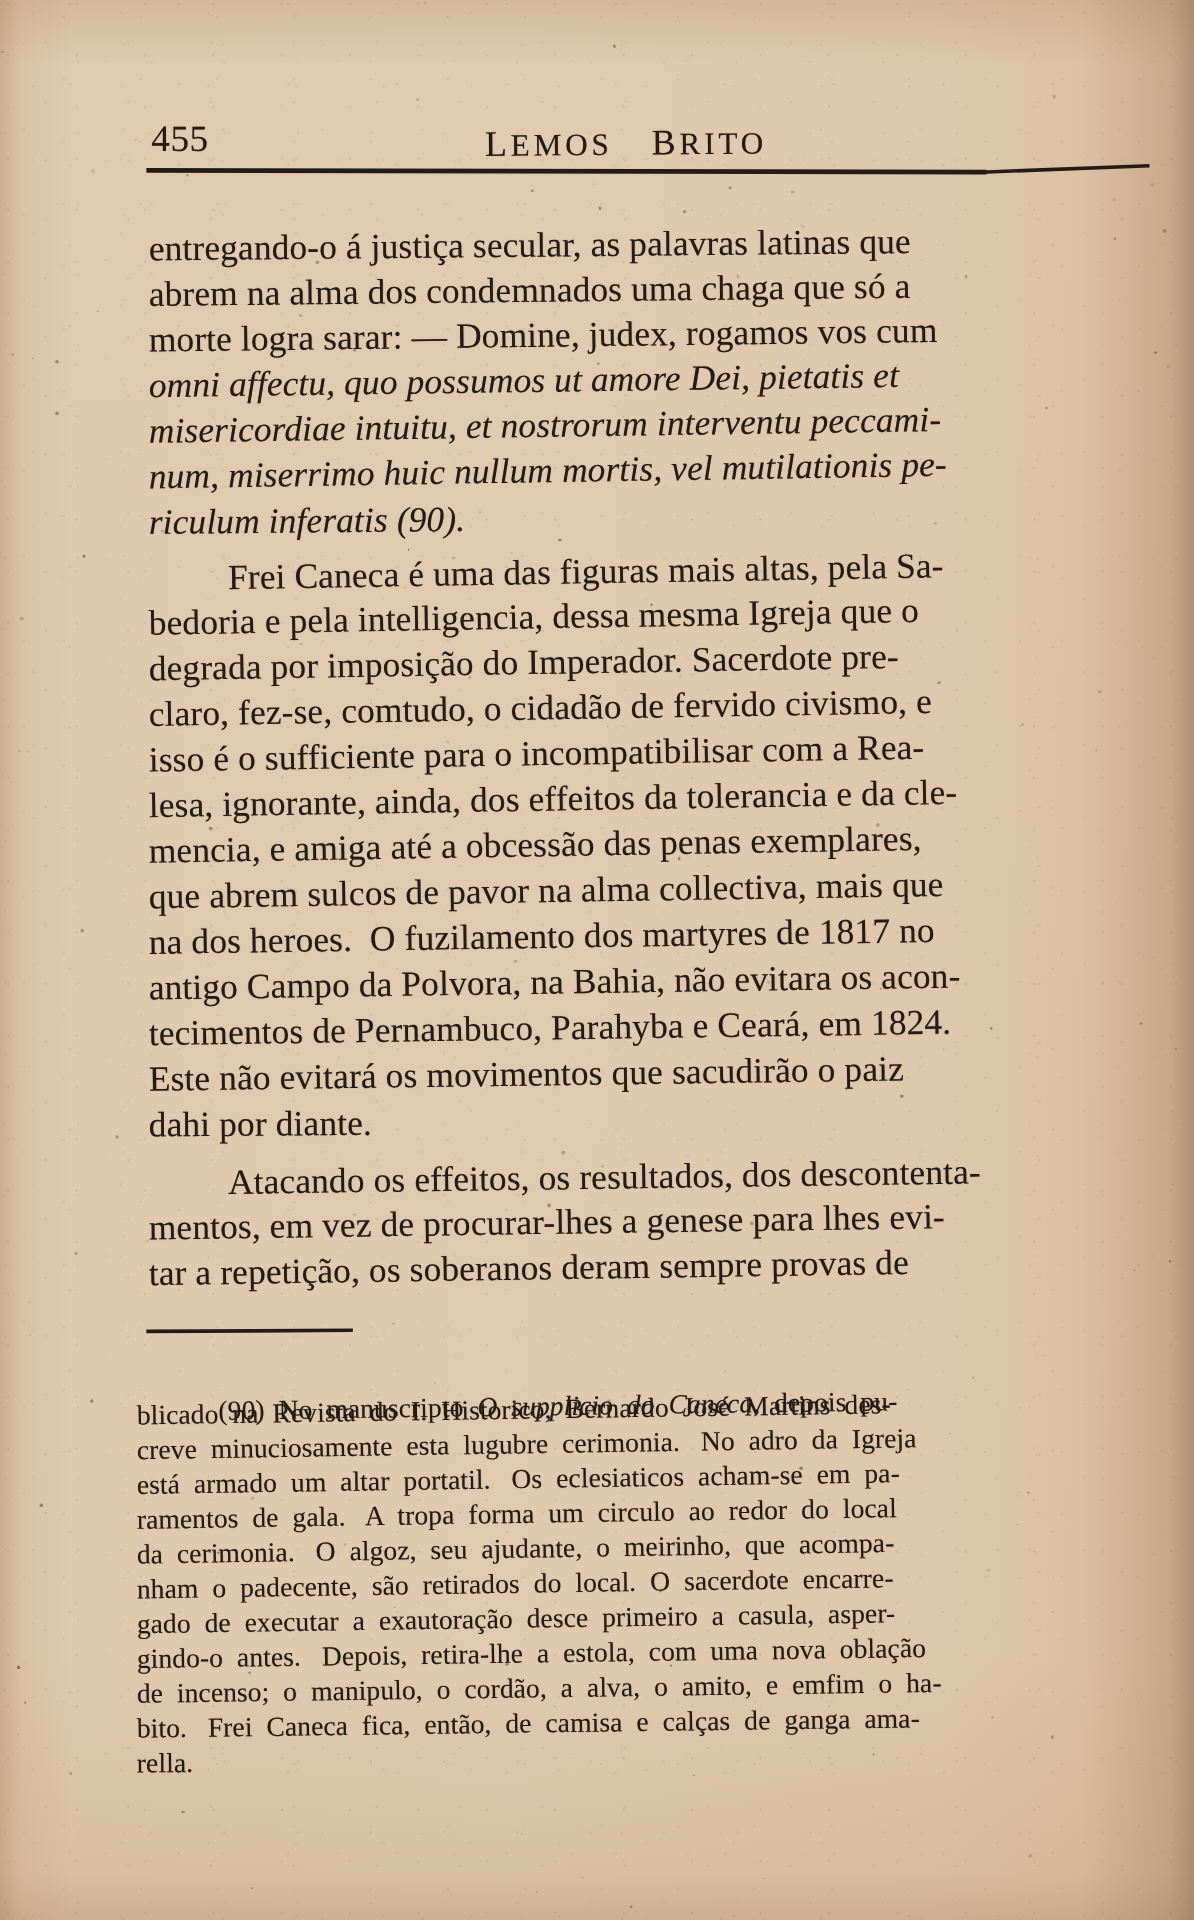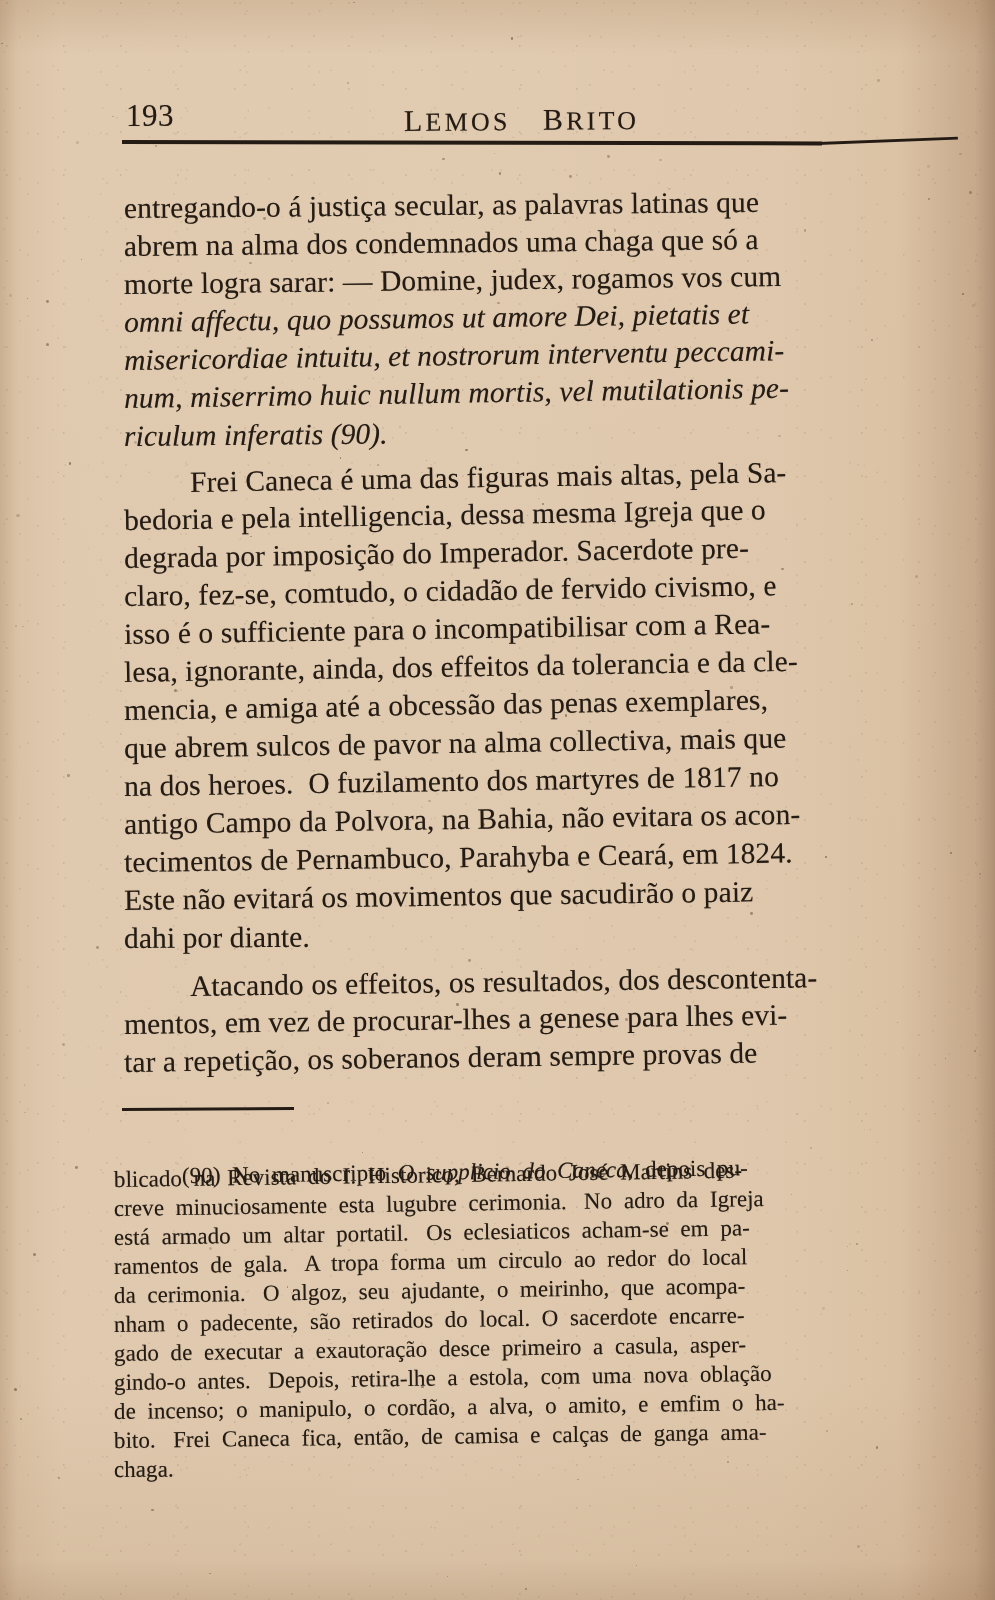--- a/index.html
+++ b/index.html
@@ -264,21 +264,21 @@
       <div class="speck" style="width: 3.0059px; height: 3.0059px; left: 173.853px; top: 689.188px; opacity: 0.48;"></div>
       <div class="speck" style="width: 3.04988px; height: 3.04988px; left: 548.62px; top: 1324.35px; opacity: 0.38;"></div>
       <div class="speck" style="width: 2.37696px; height: 2.37696px; left: 565.98px; top: 562.334px; opacity: 0.12;"></div>
       <div class="speck" style="width: 1.65417px; height: 1.65417px; left: 112.443px; top: 115.8px; opacity: 0.26;"></div>
       <div class="speck" style="width: 2.03897px; height: 2.03897px; left: 804.339px; top: 229.48px; opacity: 0.31;"></div>
       <div class="speck" style="width: 1.17889px; height: 1.17889px; left: 24.3116px; top: 1084.38px; opacity: 0.17;"></div>
     </div>
 
   <div id="content">
 
-    <div class="line head-folio" style="left:126px; top:98px;">193</div>
+    <div class="line head-folio" style="left:126px; top:98px;">455</div>
 
     <div class="line head-title" style="left:404px; top:104px; transform: rotate(-0.5deg);"><span class="cap">L</span><span>E</span><span>M</span><span>O</span><span>S</span>  <span class="cap">B</span><span>R</span><span>I</span><span>T</span><span>O</span></div>
 
     <div class="rule" style="left:122px; top:140px; width:700px; height:3.5px; transform: rotate(0.12deg);"></div>
     <div class="rule" style="left:818px; top:142px; width:140px; height:3.2px; transform: rotate(-2.2deg);"></div>
 
     <div class="line body-line" style="left:124px; top:192px; transform: rotate(-0.55deg);">entregando-o á justiça secular, as palavras latinas que</div>
     <div class="line body-line" style="left:124px; top:230px; transform: rotate(-0.62deg);">abrem na alma dos condemnados uma chaga que só a</div>
     <div class="line body-line" style="left:124px; top:268px; transform: rotate(-0.70deg);">morte logra sarar: — Domine, judex, rogamos vos cum</div>
     <div class="line body-line it" style="left:124px; top:306px; transform: rotate(-0.78deg);">omni affectu, quo possumos ut amore Dei, pietatis et</div>
@@ -312,16 +312,16 @@
     <div class="line fn-line" style="left:114px; top:1167px; transform: rotate(-0.85deg);">blicado  na  Revista  do  I.  Historico,  Bernardo  José  Martins  des-</div>
     <div class="line fn-line" style="left:114px; top:1196px; transform: rotate(-0.88deg);">creve  minuciosamente  esta  lugubre  cerimonia.   No  adro  da  Igreja</div>
     <div class="line fn-line" style="left:114px; top:1225px; transform: rotate(-0.88deg);">está  armado  um  altar  portatil.   Os  eclesiaticos  acham-se  em  pa-</div>
     <div class="line fn-line" style="left:114px; top:1254px; transform: rotate(-0.88deg);">ramentos  de  gala.   A  tropa  forma  um  circulo  ao  redor  do  local</div>
     <div class="line fn-line" style="left:114px; top:1283px; transform: rotate(-0.88deg);">da  cerimonia.   O  algoz,  seu  ajudante,  o  meirinho,  que  acompa-</div>
     <div class="line fn-line" style="left:114px; top:1312px; transform: rotate(-0.85deg);">nham  o  padecente,  são  retirados  do  local.  O  sacerdote  encarre-</div>
     <div class="line fn-line" style="left:114px; top:1341px; transform: rotate(-0.82deg);">gado  de  executar  a  exautoração  desce  primeiro  a  casula,  asper-</div>
     <div class="line fn-line" style="left:114px; top:1370px; transform: rotate(-0.80deg);">gindo-o  antes.   Depois,  retira-lhe  a  estola,  com  uma  nova  oblação</div>
     <div class="line fn-line" style="left:114px; top:1399px; transform: rotate(-0.78deg);">de  incenso;  o  manipulo,  o  cordão,  a  alva,  o  amito,  e  emfim  o  ha-</div>
     <div class="line fn-line" style="left:114px; top:1428px; transform: rotate(-0.75deg);">bito.   Frei  Caneca  fica,  então,  de  camisa  e  calças  de  ganga  ama-</div>
-    <div class="line fn-line" style="left:114px; top:1457px; transform: rotate(-0.40deg);">chaga.</div>
+    <div class="line fn-line" style="left:114px; top:1457px; transform: rotate(-0.40deg);">rella.</div>
 
   </div>
 </div>
 
 </body></html>

